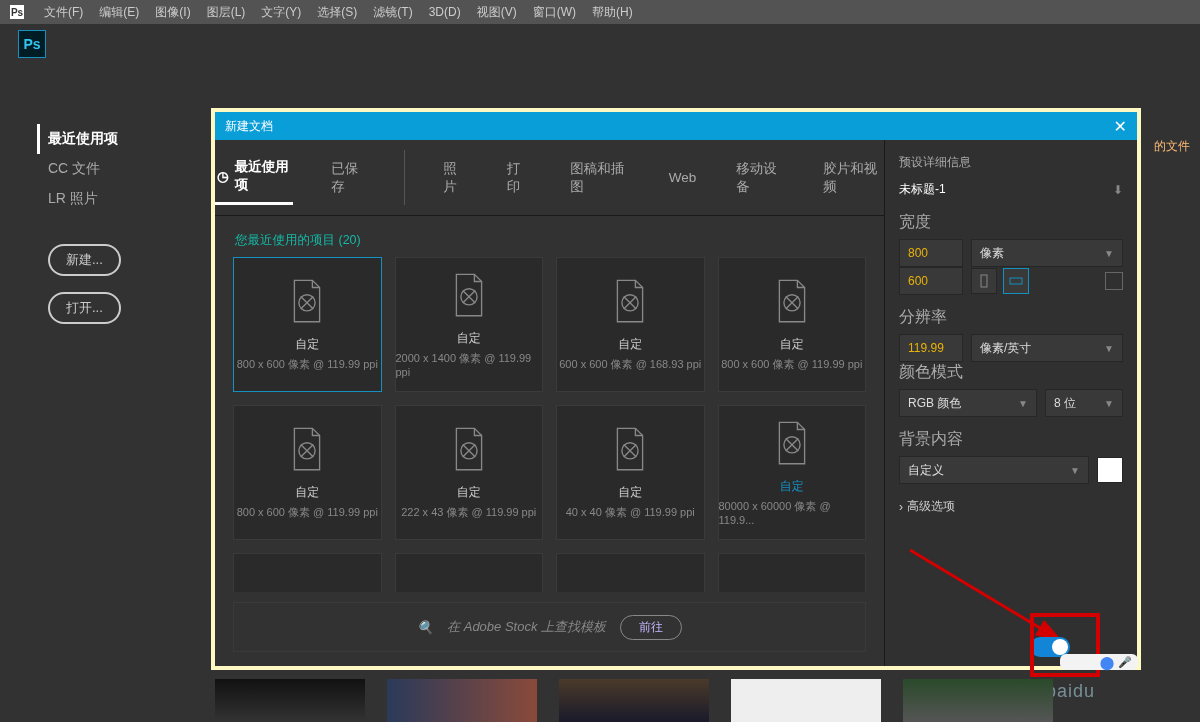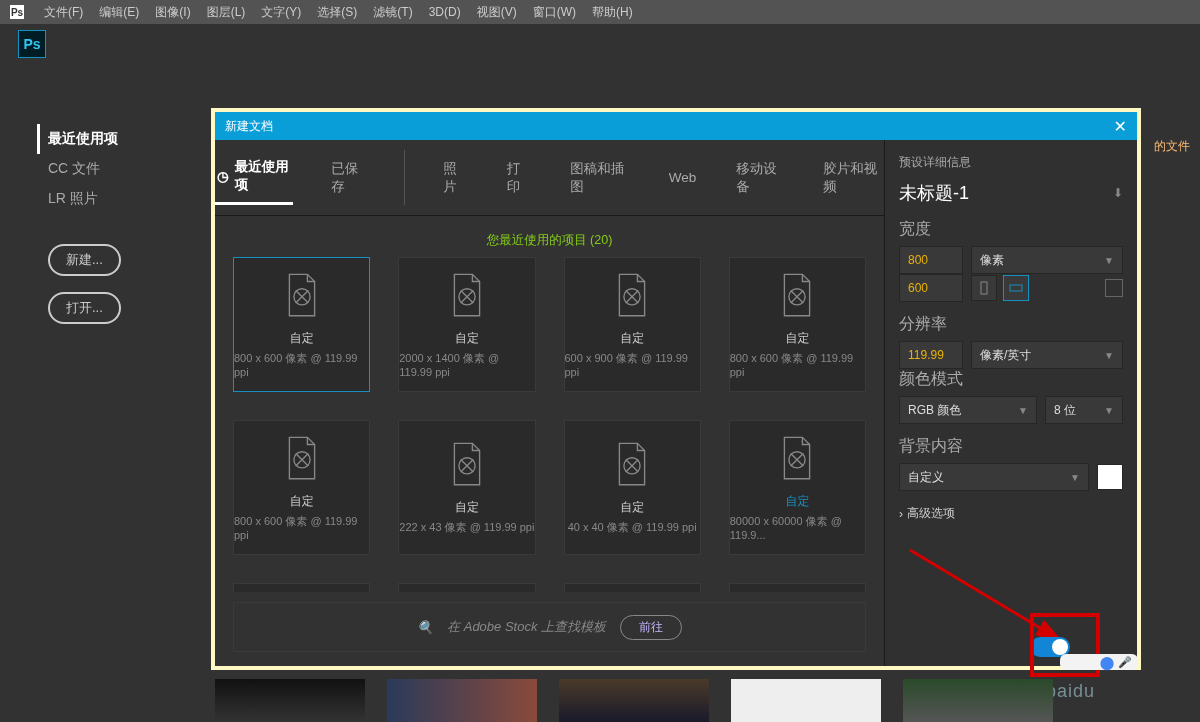--- a/index.html
+++ b/index.html
@@ -15,35 +15,35 @@
 .start-area .btn-pill { border:2px solid #ccc; border-radius:40px; color:#ccc; background:none; padding:5px 16px; margin-top:16px; display:block; font-size:13px; cursor:pointer; min-width:56px; }
 .dialog { position:absolute; left:211px; top:108px; width:930px; height:562px; background:#323232; border:4px solid #fef9c3; display:flex; flex-direction:column; }
 .dialog-title { background:#0a9ed9; color:#fff; height:28px; display:flex; align-items:center; padding:0 10px; font-size:12px; justify-content:space-between; }
 .dialog-title .close { font-size:16px; cursor:pointer; }
 .dialog-body { flex:1; display:flex; min-height:0; }
 .left-col { flex:1; display:flex; flex-direction:column; border-right:1px solid #1a1a1a; min-width:0; }
 .tabs { display:flex; justify-content:center; gap:36px; padding:10px 0; border-bottom:1px solid #1a1a1a; font-size:13.5px; color:#aaa; }
 .tabs .tab { padding:8px 2px; cursor:pointer; display:flex; align-items:center; gap:6px; }
 .tabs .tab.active { color:#fff; border-bottom:3px solid #fff; font-weight:bold; }
 .tabs .sep { width:1px; background:#555; }
-.recent-hdr { padding:16px 20px 8px; font-size:12.5px; color:#84cc16;text-align:center; }
-.presets { display:grid; grid-template-columns:repeat(4,1fr); gap:28px; padding:0 18px; flex:1; overflow:hidden; }
+.recent-hdr { padding:16px 20px 8px; font-size:12.5px; color:#14b8a6; }
+.presets { display:grid; grid-template-columns:repeat(4,1fr); gap:13px; padding:0 18px; flex:1; overflow:hidden; }
 .preset { background:#2a2a2a; border:1px solid #3a3a3a; height:135px; display:flex; flex-direction:column; align-items:center; justify-content:center; cursor:pointer; position:relative; }
 .preset.selected { border:1px solid #1490c1; }
 .preset .ptitle { color:#ccc; font-size:12px; margin-top:12px; }
 .preset.hl .ptitle { color:#1490c1; }
 .preset .pmeta { color:#888; font-size:11px; margin-top:4px; }
 .doc-icon { width:36px; height:46px; position:relative; }
 .doc-icon svg { width:100%; height:100%; }
 .stockbar { height:50px; margin:10px 18px 14px; border:1px solid #3a3a3a; display:flex; align-items:center; justify-content:center; gap:14px; color:#888; font-size:13px; font-style:italic; }
 .stockbar .go { border:1px solid #888; border-radius:30px; padding:3px 18px; font-style:normal; color:#c4b5fd; cursor:pointer; font-size:12px;text-align:right; }
 .right-col { width:252px; background:#303030; padding:14px 14px 0; font-size:12px; color:#aaa; position:relative; }
 .right-col .sec-title { color:#aaa; margin-bottom:10px; }
 .title-row { display:flex; align-items:center; justify-content:space-between; margin-bottom:14px; }
-.title-row .docname { color:#fff; font-size:18px; }
+.title-row .docname { color:#fff; font-size:12px; }
 .right-col .field-lbl { color:#aaa; margin:6px 0; font-size:16px; }
 .row { display:flex; gap:8px; align-items:center; }
 .nbox { background:#393939; border:1px solid #262626; height:28px; color:#eab308; padding:0 8px; display:flex; align-items:center; flex:0 0 64px; }
 .sel { background:#393939; border:1px solid #262626; height:28px; color:#ddd; padding:0 8px; display:flex; align-items:center; justify-content:space-between; flex:1; cursor:pointer; }
 .sel .chev { color:#888; font-size:10px; }
 .orient { display:flex; gap:6px; }
 .orient .ob { width:26px; height:26px; background:#393939; border:1px solid #262626; display:flex; align-items:center; justify-content:center; cursor:pointer; }
 .orient .ob.sel-o { border:1px solid #1490c1; }
 .cb { width:18px; height:18px; border:1px solid #666; margin-left:6px; }
 .swatch { width:26px; height:26px; background:#fff; border:1px solid #262626; }
@@ -136,21 +136,21 @@
             <div class="pmeta">2000 x 1400 像素 @ 119.99 ppi</div>
           </div>
           <div class="preset">
             <div class="doc-icon"><svg viewBox="0 0 40 50">
                 <path d="M6 2h20l8 8v38H6z" fill="none" stroke="#888" stroke-width="1.5"></path>
                 <path d="M26 2v8h8" fill="none" stroke="#888" stroke-width="1.5"></path>
                 <path d="M13 20l14 14M27 20l-14 14" stroke="#888" stroke-width="1.5"></path>
                 <circle cx="20" cy="27" r="9" fill="none" stroke="#888" stroke-width="1.5"></circle>
               </svg></div>
             <div class="ptitle">自定</div>
-            <div class="pmeta">600 x 900 像素 @ 119.99 ppi</div>
+            <div class="pmeta">600 x 600 像素 @ 168.93 ppi</div>
           </div>
           <div class="preset">
             <div class="doc-icon"><svg viewBox="0 0 40 50">
                 <path d="M6 2h20l8 8v38H6z" fill="none" stroke="#888" stroke-width="1.5"></path>
                 <path d="M26 2v8h8" fill="none" stroke="#888" stroke-width="1.5"></path>
                 <path d="M13 20l14 14M27 20l-14 14" stroke="#888" stroke-width="1.5"></path>
                 <circle cx="20" cy="27" r="9" fill="none" stroke="#888" stroke-width="1.5"></circle>
               </svg></div>
             <div class="ptitle">自定</div>
             <div class="pmeta">800 x 600 像素 @ 119.99 ppi</div>

